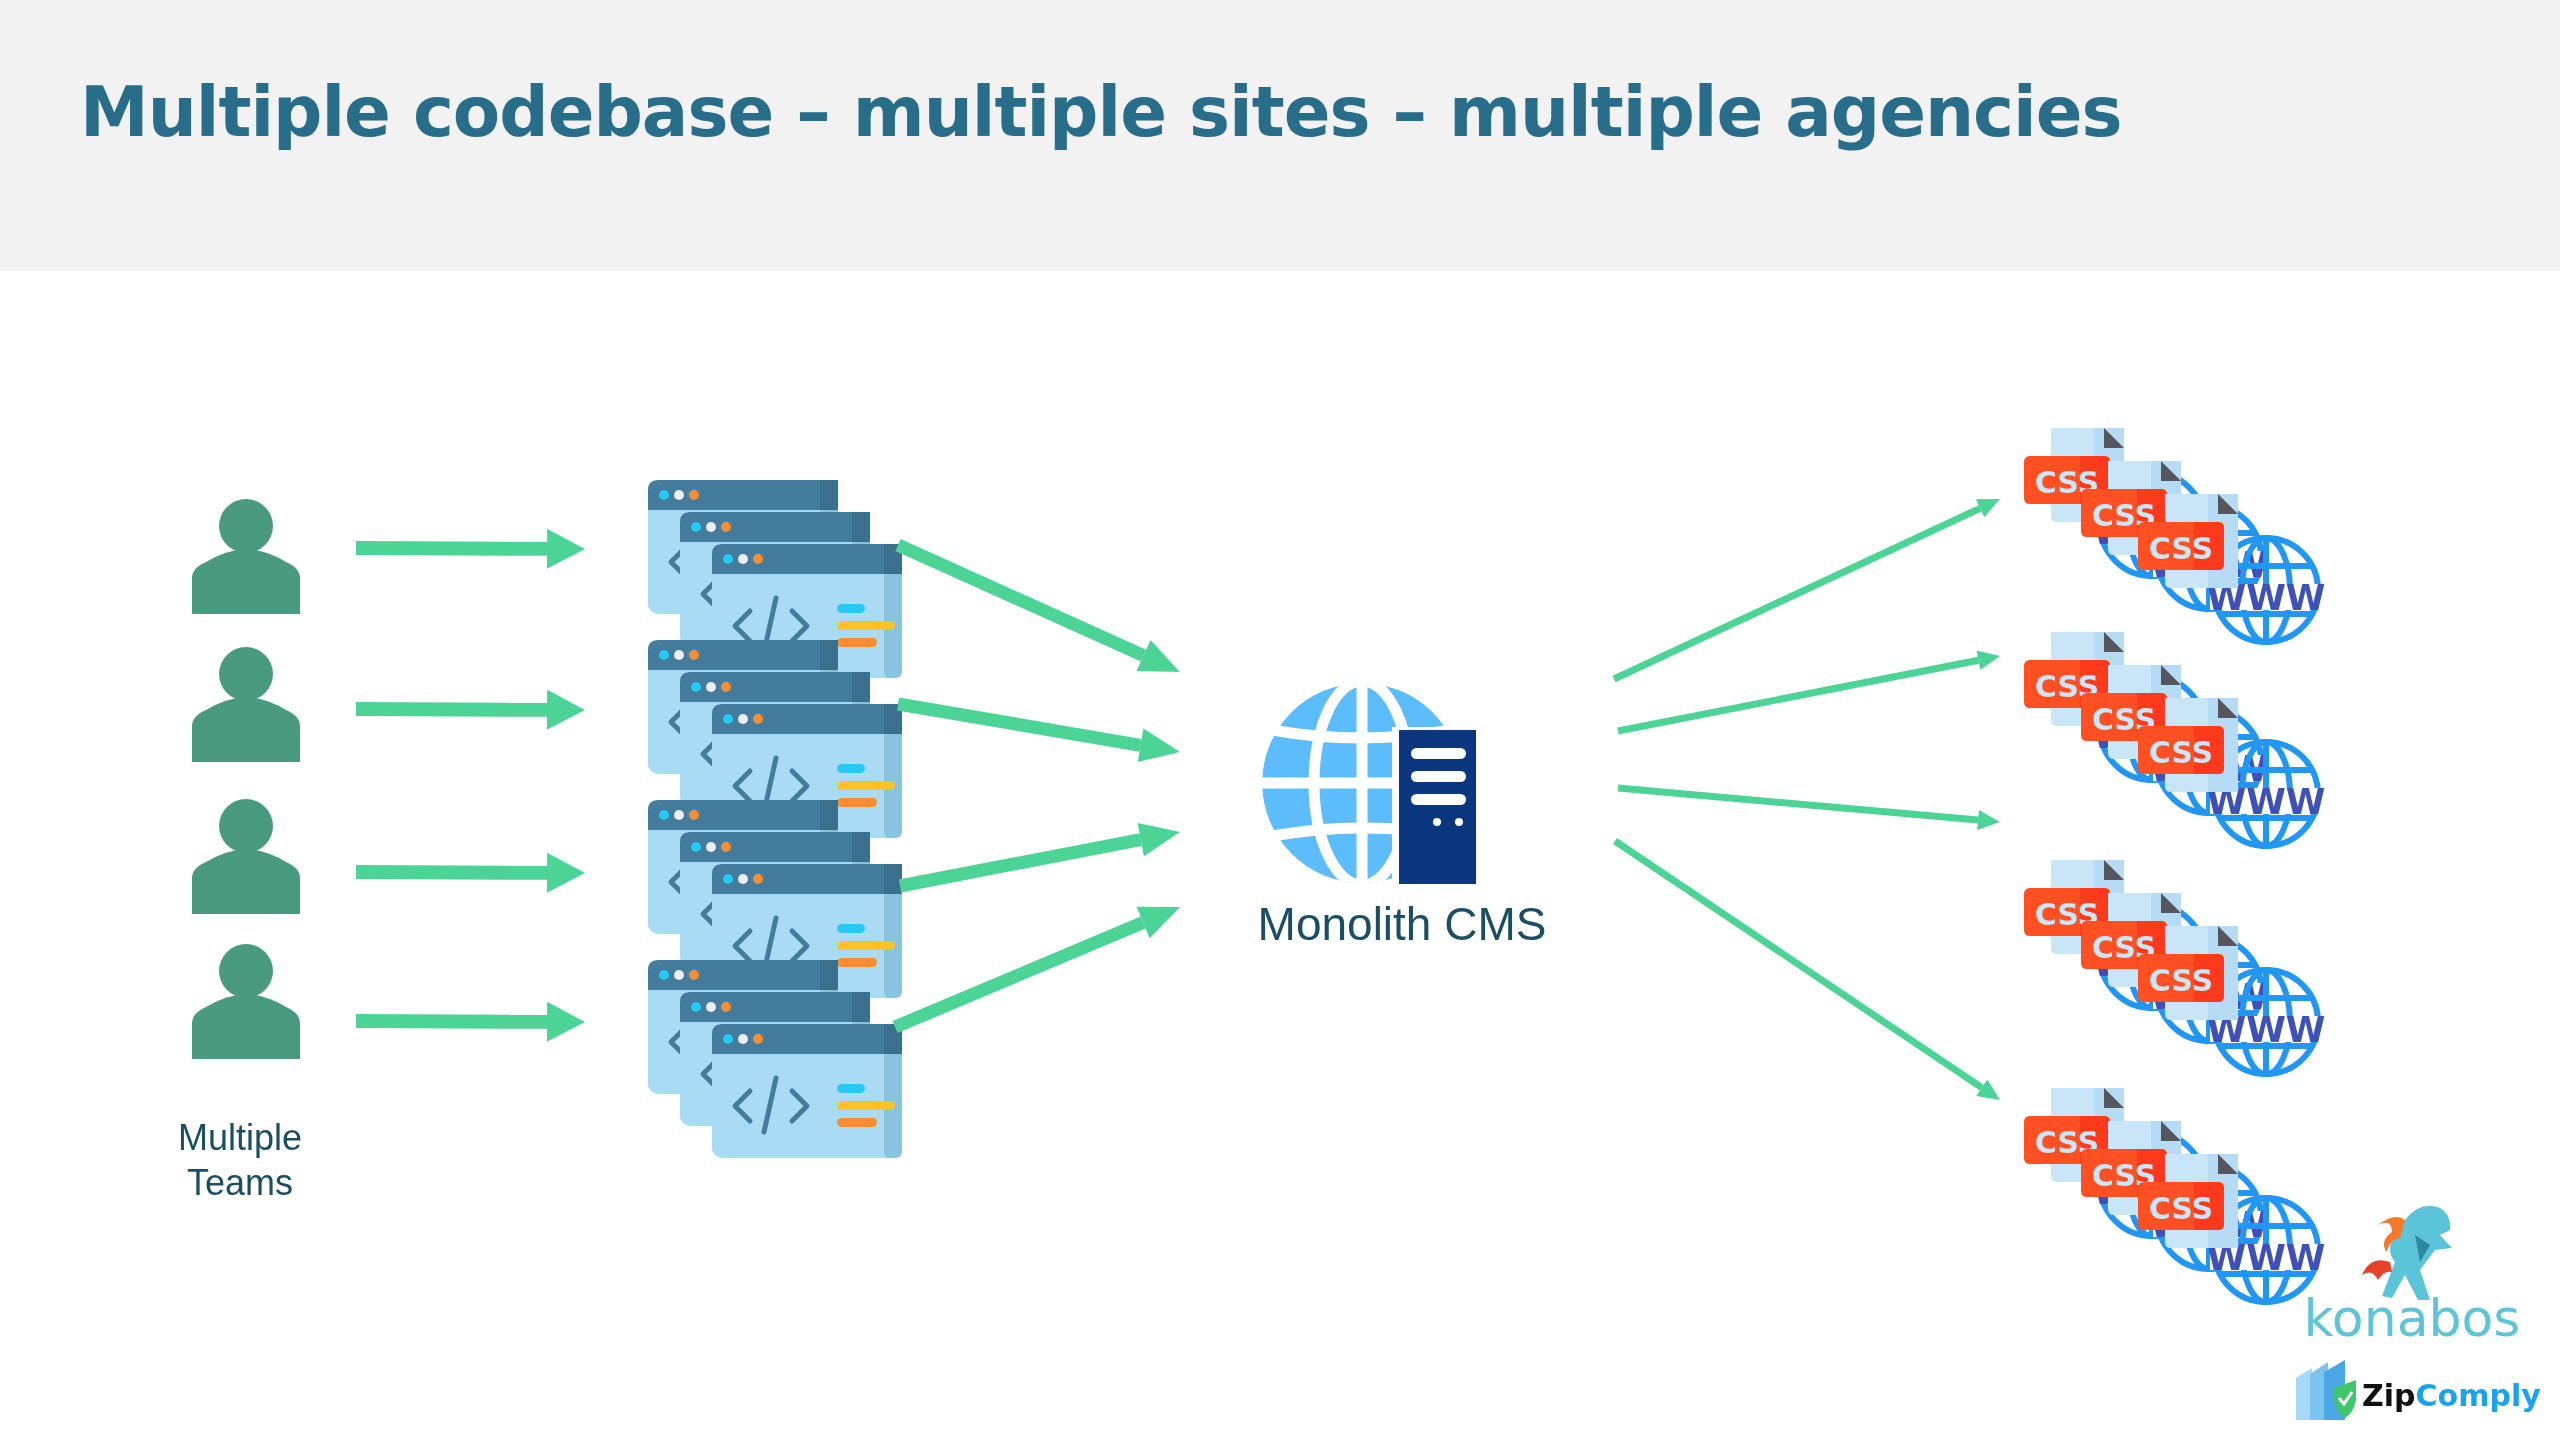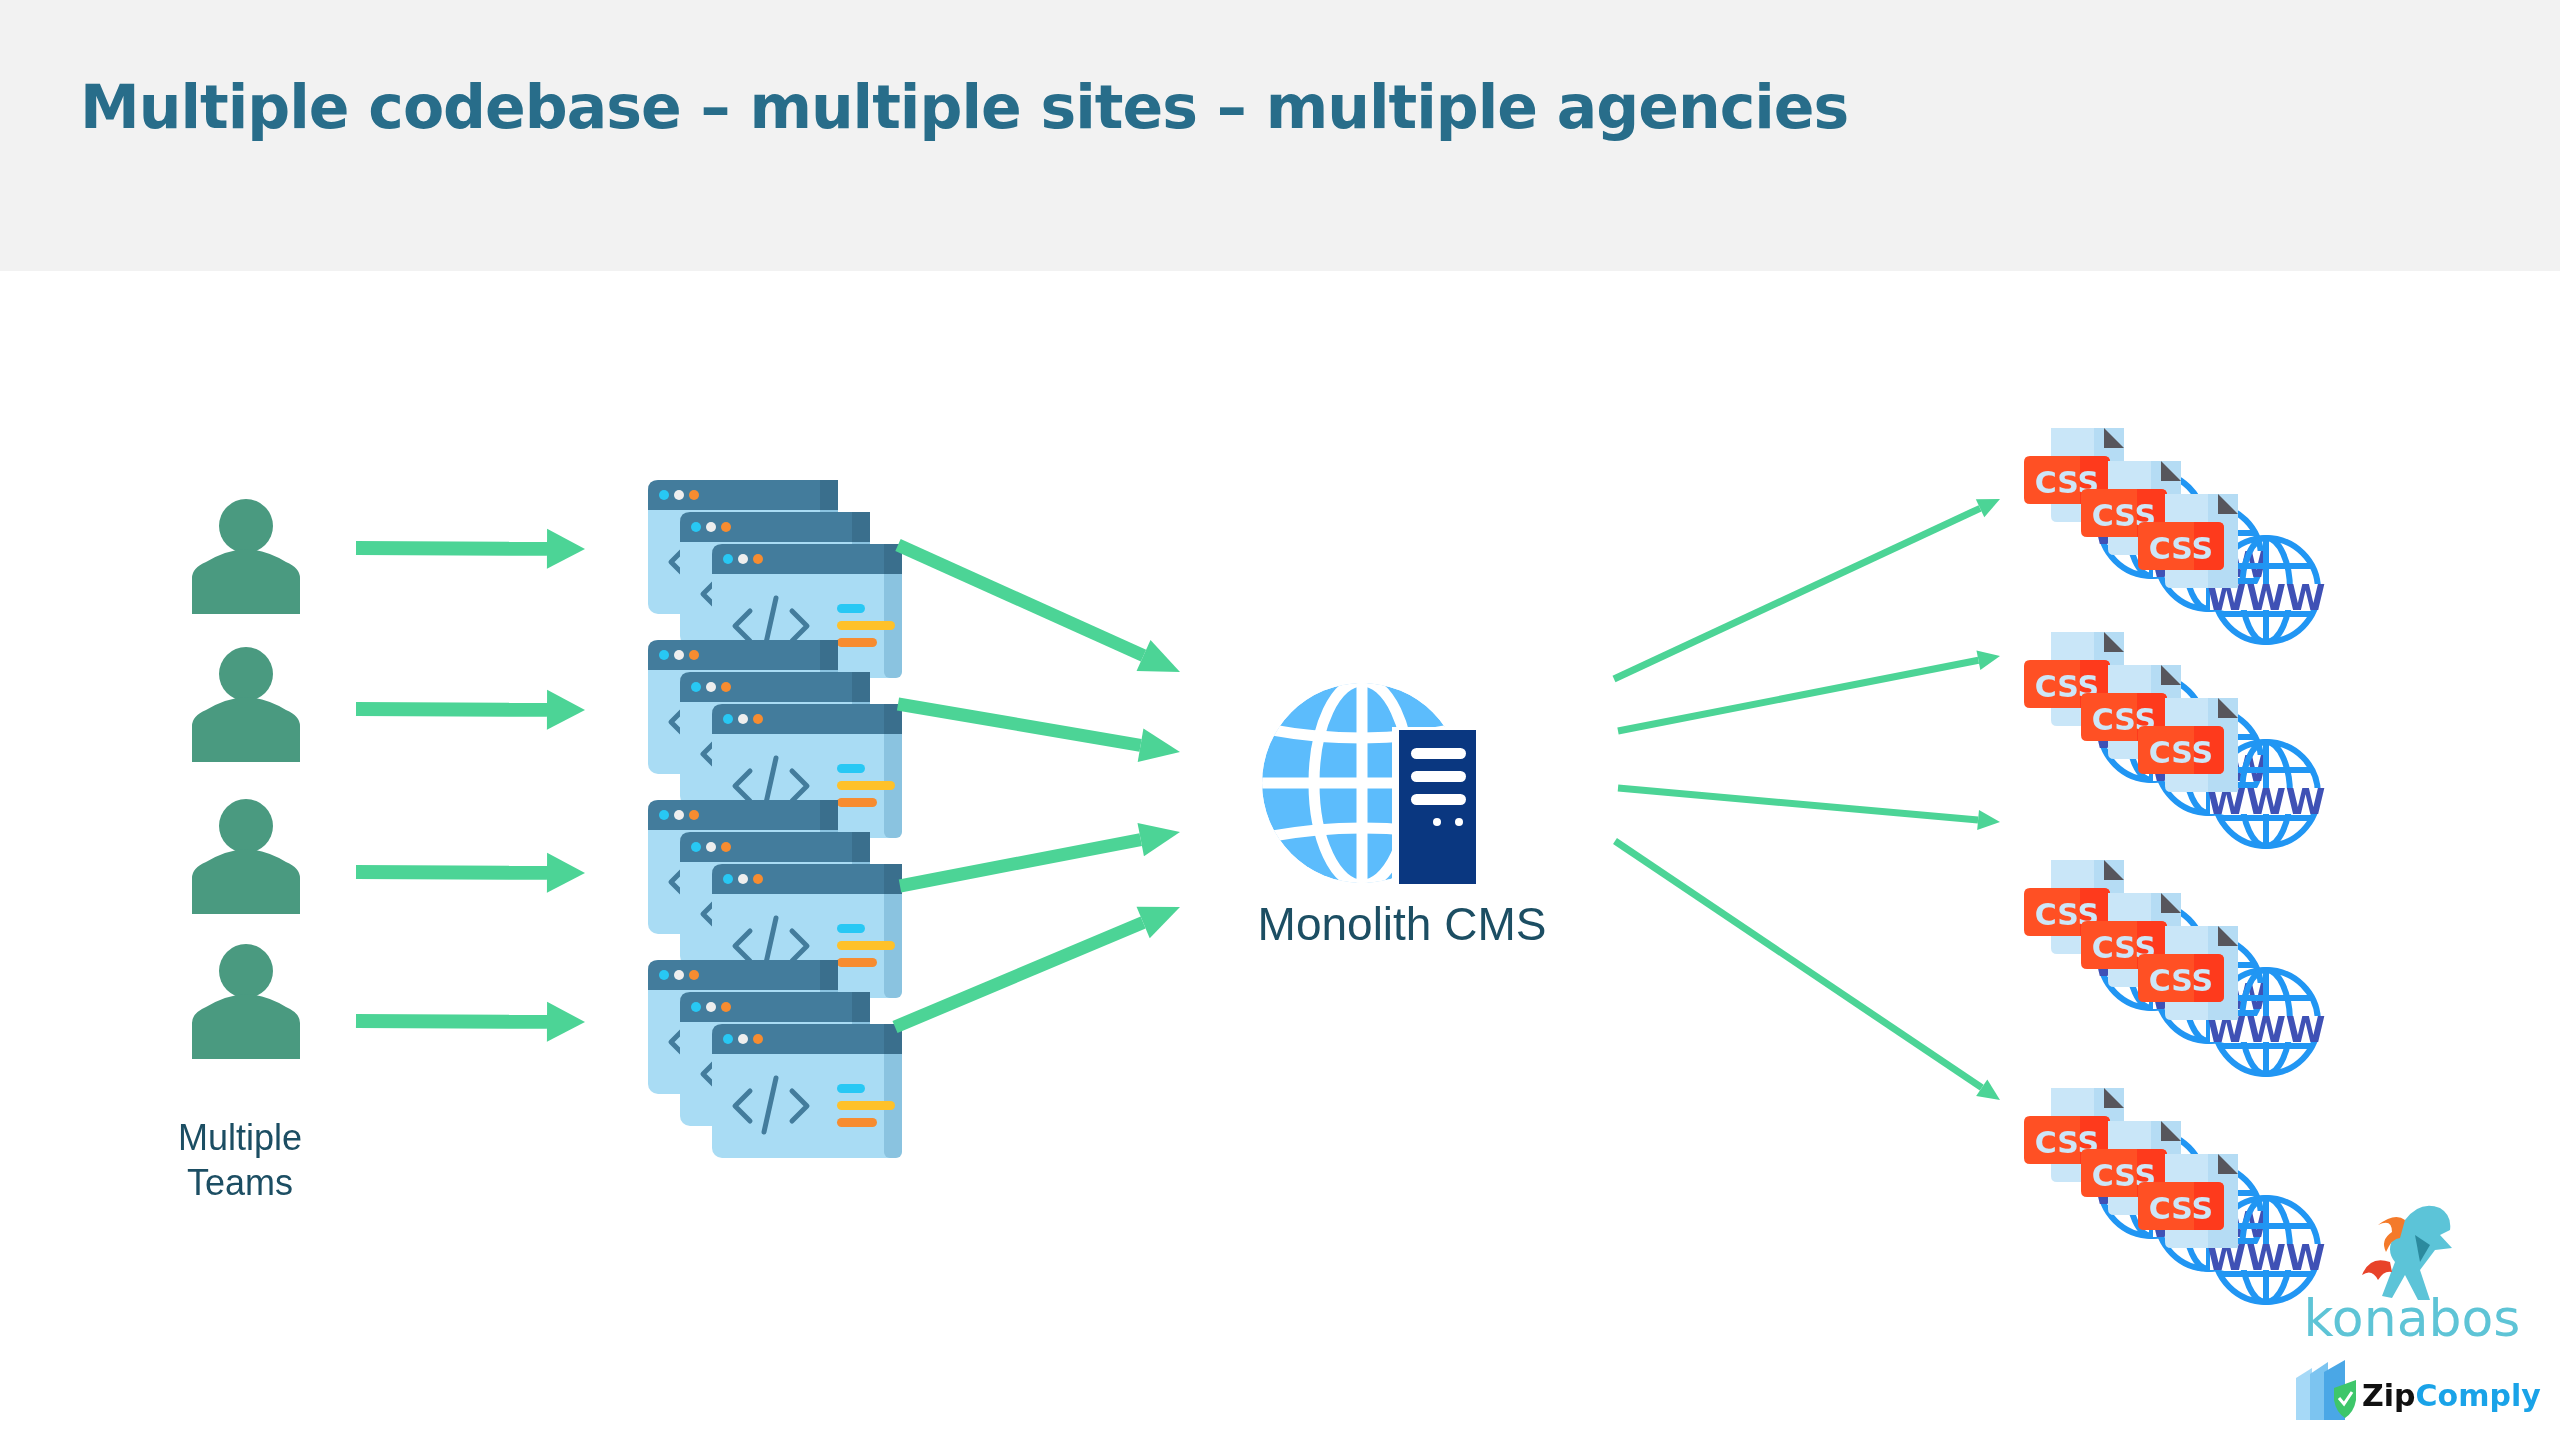--- a/index.html
+++ b/index.html
@@ -1,18 +1,18 @@
 <!DOCTYPE html>
 <html><head>
 <meta charset="utf-8">
 <style>
   html, body { margin: 0; padding: 0; background: #ffffff; }
   body { width: 2560px; height: 1440px; position: relative; overflow: hidden; font-family: "Liberation Sans", sans-serif; }
   .title-band { position: absolute; left: 0; top: 0; width: 2560px; height: 271px; background: #f2f2f2; }
-  .title { position: absolute; left: 80px; top: 72px; font-family: "DejaVu Sans", sans-serif; font-weight: bold; font-size: 60px; color: #286d8a; white-space: nowrap; letter-spacing: -1px; }
+  .title { position: absolute; left: 80px; top: 72px; font-family: "DejaVu Sans", sans-serif; font-weight: bold; font-size: 69px; color: #286d8a; white-space: nowrap; letter-spacing: -1px; }
   svg#diagram { position: absolute; left: 0; top: 0; }
   .label { font-family: "Liberation Sans", sans-serif; fill: #1c4e63; }
   .css-txt { font-family: "DejaVu Sans", sans-serif; font-weight: bold; fill: #cde6f7; }
   .www-txt { font-family: "DejaVu Sans", sans-serif; font-weight: bold; fill: #3f51b5; }
   .konabos { font-family: "DejaVu Sans", sans-serif; fill: #5ec4d6; }
   .zip { font-family: "DejaVu Sans", sans-serif; font-weight: bold; }
 </style>
 </head>
 <body>
 

